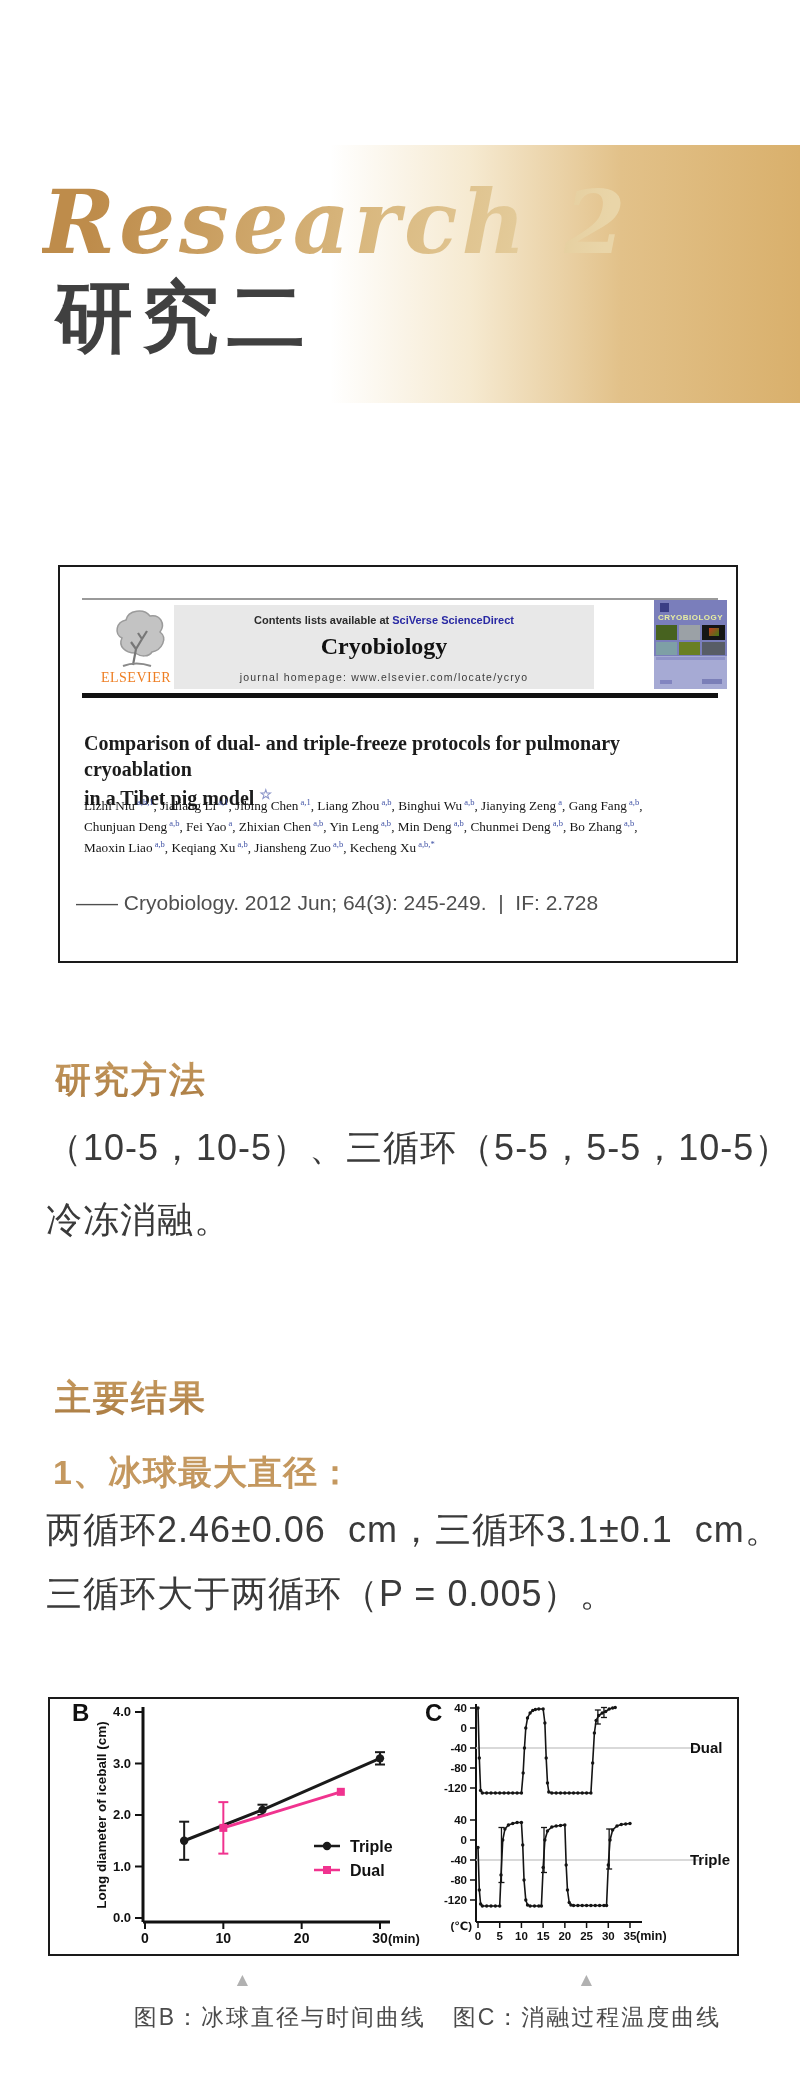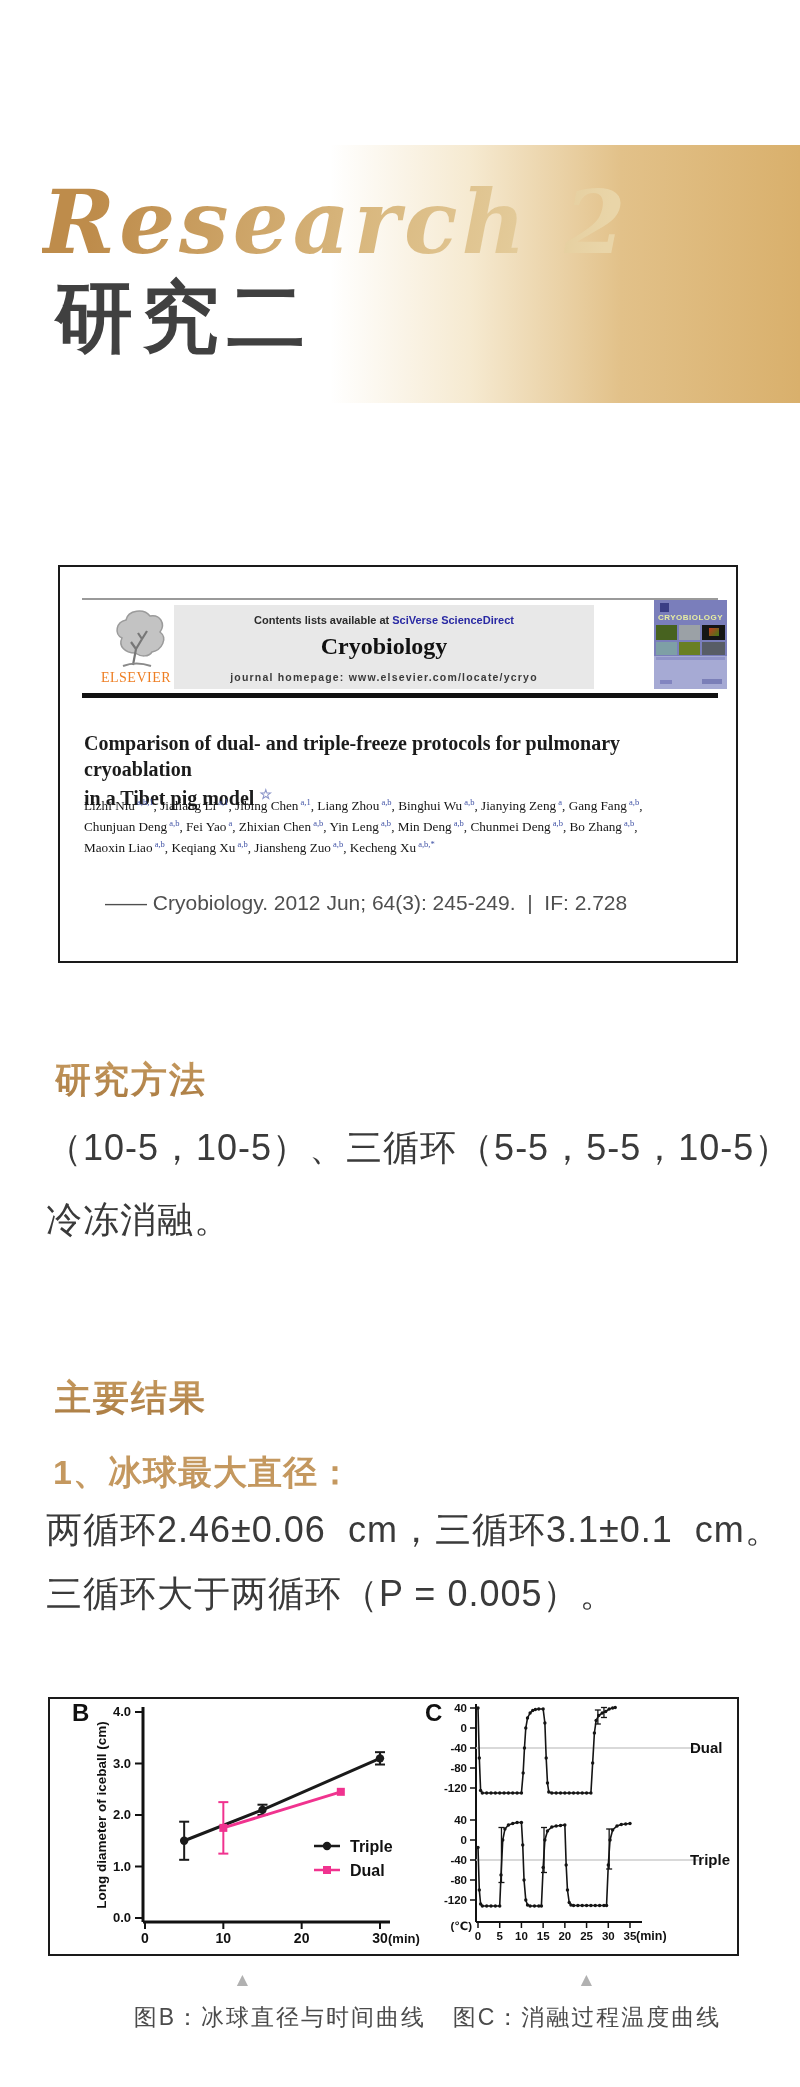--- a/index.html
+++ b/index.html
@@ -24,39 +24,39 @@
   .elsevier{position:absolute;left:40px;top:38px;width:72px;height:84px;text-align:center;}
   .els-tree{display:block;margin:0 auto;}
   .els-text{font-family:"Liberation Serif","DejaVu Serif",serif;font-size:14px;letter-spacing:0.5px;
     color:#EE7E23;margin-top:1px;}
   .band{position:absolute;left:114px;top:38px;width:420px;height:84px;background:#E8E8E8;
     text-align:center;padding-top:9px;}
   .band-line1{font-size:11px;font-weight:700;color:#2b2b2b;}
   .band-line1 .link{color:#2929A3;}
   .band-journal{font-family:"Liberation Serif","DejaVu Serif",serif;font-size:24px;font-weight:600;
     color:#111;margin-top:7px;}
-  .band-home{font-size:10.5px;font-weight:700;letter-spacing:1.2px;color:#3a3a3a;margin-top:11px;}
+  .band-home{font-size:10.5px;font-weight:400;letter-spacing:1.2px;color:#3a3a3a;margin-top:11px;}
   .cover{position:absolute;left:594px;top:33px;width:73px;height:89px;background:#7A7EBB;overflow:hidden;}
   .cover-logo{position:absolute;left:6px;top:3px;width:9px;height:9px;background:#3A3E85;}
   .cover-title{position:absolute;left:0;top:13px;width:100%;text-align:center;
     font-size:8px;font-weight:700;letter-spacing:0.5px;color:#E6EDA2;}
   .cv{position:absolute;}
   .cover-bottom{position:absolute;left:0;top:56px;width:100%;height:33px;background:#A6AAD4;}
   .cover-strip{position:absolute;left:2px;top:57px;width:69px;height:3px;background:#8F93C8;}
   .cover-mark1{position:absolute;left:6px;bottom:5px;width:12px;height:4px;background:#8285C0;}
   .cover-mark2{position:absolute;right:5px;bottom:5px;width:20px;height:5px;background:#7B7FB8;}
   .black-bar{position:absolute;left:22px;top:126px;width:636px;height:5px;background:#111;}
   .paper-title{position:absolute;left:24px;top:163px;width:640px;
     font-family:"Liberation Serif","DejaVu Serif",serif;font-size:20px;font-weight:600;
     color:#1b1b1b;line-height:26px;}
   .star{color:#8B95C9;font-size:14px;vertical-align:6px;}
   .authors{position:absolute;left:24px;top:227px;width:648px;
     font-family:"Liberation Serif","DejaVu Serif",serif;font-size:13.2px;color:#151515;line-height:17.5px;}
   .asup{font-size:8.5px;color:#3F51A5;letter-spacing:0;}
-  .citation{position:absolute;left:45px;top:324px;font-size:21px;color:#4F4F4F;white-space:pre;
+  .citation{position:absolute;left:16px;top:324px;font-size:21px;color:#4F4F4F;white-space:pre;
     font-family:"Liberation Sans","DejaVu Sans",sans-serif;}
 
   
   .h-gold{position:absolute;left:55px;font-family:"DejaVu Serif","Liberation Serif",serif;
     font-weight:700;font-size:36px;letter-spacing:2px;
     background:linear-gradient(180deg,#C79B60,#A87940);
     -webkit-background-clip:text;background-clip:text;color:transparent;}
   .methods{top:1056px;}
   .results{top:1374px;}
   .h-sub{position:absolute;left:53px;top:1450px;font-weight:700;font-size:34px;

